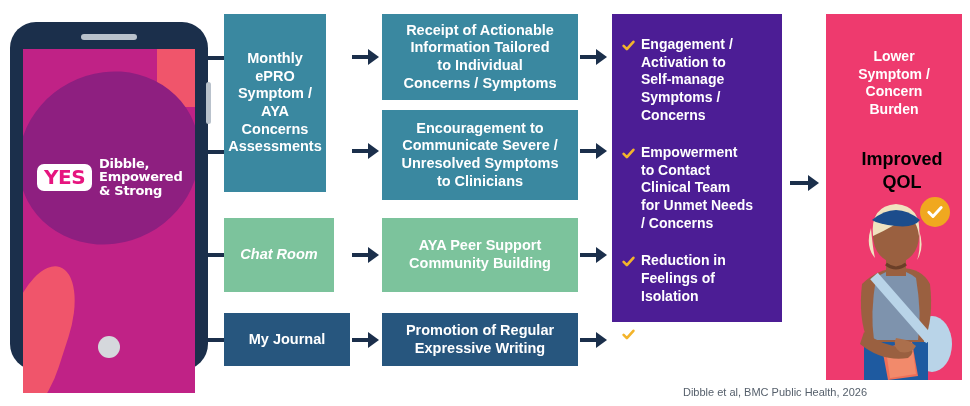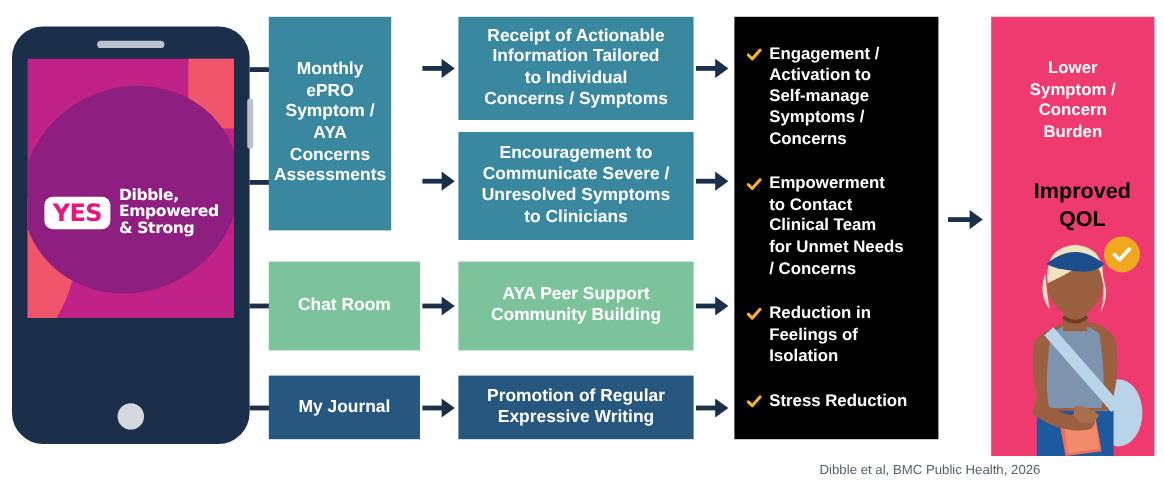--- a/index.html
+++ b/index.html
@@ -19,21 +19,21 @@
   }
   .phone-speaker{
     position:absolute;left:50%;top:12px;transform:translateX(-50%);
     width:56px;height:6px;border-radius:3px;background:#b9c2cc;
   }
   .phone-sidebtn{
     position:absolute;right:-3px;top:60px;width:5px;height:42px;
     border-radius:3px;background:#b9c2cc;
   }
   .phone-screen{
-    position:absolute;left:13px;top:27px;width:172px;height:216px;
+    position:absolute;left:13px;top:27px;width:172px;height:344px;
     background:#c02286;overflow:hidden;
   }
   .screen-coral-tr{
     position:absolute;right:-6px;top:-4px;width:44px;height:62px;
     background:#f0556b;
   }
   .screen-coral-bl{
     position:absolute;left:-18px;bottom:-30px;width:60px;height:160px;
     background:#f0556b;border-radius:50%/40%;transform:rotate(18deg);
   }
@@ -78,29 +78,29 @@
     font-family:"Liberation Sans", sans-serif;
     line-height:1.22;box-sizing:border-box;padding:4px 8px;
   }
   .teal{background:#3a88a0;}
   .green{background:#7cc39c;}
   .navy{background:#27567e;}
 
   .b-assess{left:224px;top:14px;width:102px;height:178px;font-size:14.5px;}
   .b-receipt{left:382px;top:14px;width:196px;height:86px;font-size:14.5px;}
   .b-encourage{left:382px;top:110px;width:196px;height:90px;font-size:14.5px;}
-  .b-chat{left:224px;top:218px;width:126px;height:74px;font-size:14.5px;}
+  .b-chat{left:224px;top:218px;width:110px;height:74px;font-size:14.5px;font-style:italic;}
   .b-peer{left:382px;top:218px;width:196px;height:74px;font-size:14.5px;}
   .b-journal{left:224px;top:313px;width:126px;height:53px;font-size:14.5px;}
   .b-promo{left:382px;top:313px;width:196px;height:53px;font-size:14.5px;}
 
   
   .orange-box{
-    position:absolute;left:612px;top:14px;width:170px;height:352px;
-    background:#000000;box-sizing:border-box;padding:22px 10px 10px 10px;
+    position:absolute;left:612px;top:14px;width:170px;height:308px;
+    background:#4c1d95;box-sizing:border-box;padding:22px 10px 10px 10px;
   }
   .orange-item{
     display:flex;align-items:flex-start;gap:6px;margin-bottom:20px;
   }
   .orange-item:last-child{margin-bottom:0;}
   .check-icon{
     flex:0 0 auto;margin-top:3px;width:13px;height:13px;
     display:inline-block;
   }
   .orange-text{

